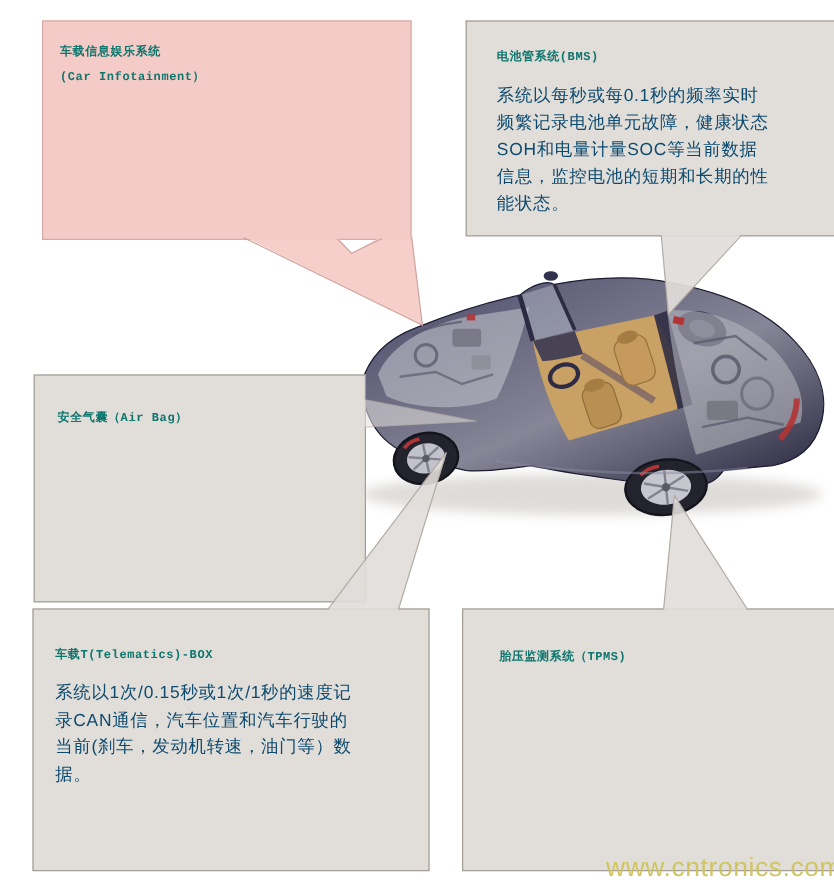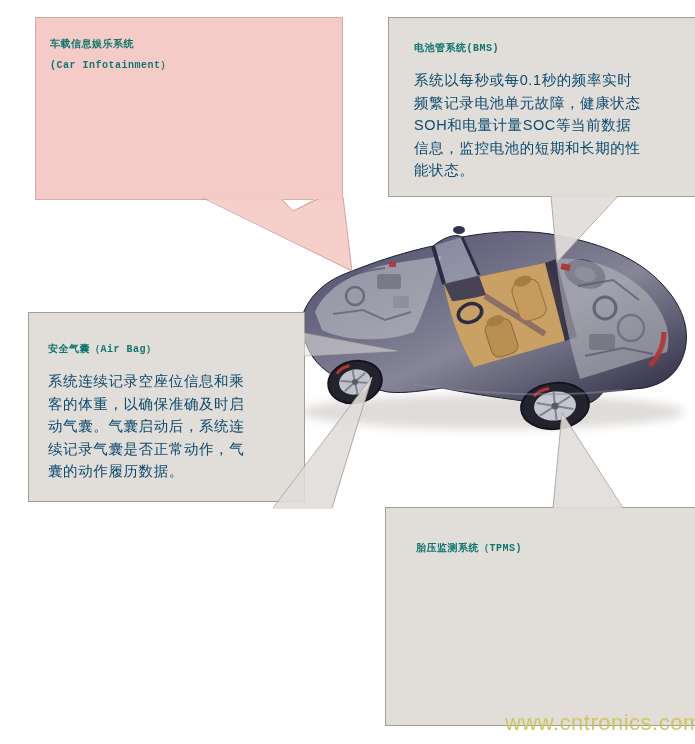--- a/index.html
+++ b/index.html
@@ -148,27 +148,29 @@
     <div class="callout-title">电池管系统(BMS)</div>
     <div class="callout-body">系统以每秒或每0.1秒的频率实时
 频繁记录电池单元故障，健康状态
 SOH和电量计量SOC等当前数据
 信息，监控电池的短期和长期的性
 能状态。</div>
   </div>
 
   <div class="callout" id="box-airbag">
     <div class="callout-title">安全气囊（Air Bag）</div>
-    <div class="callout-body">系统连续记录空座位信息和乘
-客的体重，以确保准确及时启
-动气囊。气囊启动后，系统连
-续记录气囊是否正常动作，气
-囊的动作履历数据。</div>
-  </div>
-
+  </div>
+
+  <div class="callout" id="box-telematics">
+    <div class="callout-title">车载T(Telematics)-BOX</div>
+    <div class="callout-body">系统以1次/0.15秒或1次/1秒的速度记
+录CAN通信，汽车位置和汽车行驶的
+当前(刹车，发动机转速，油门等）数
+据。</div>
+  </div>
 
   <div class="callout" id="box-tpms">
     <div class="callout-title">胎压监测系统（TPMS)</div>
   </div>
 
   <svg id="pointers" class="layer" width="695" height="744" viewBox="0 0 695 744">
 
     <g>
       <polygon points="203,197 281,197 293,211 318,197 343,197 352,271" fill="#f5cbc7" fill-opacity="0.92"></polygon>
       <path d="M281,199 L293,211 L318,199 M343,197 L352,271 L203,198" fill="none" stroke="#cfa39e" stroke-width="1"></path>

